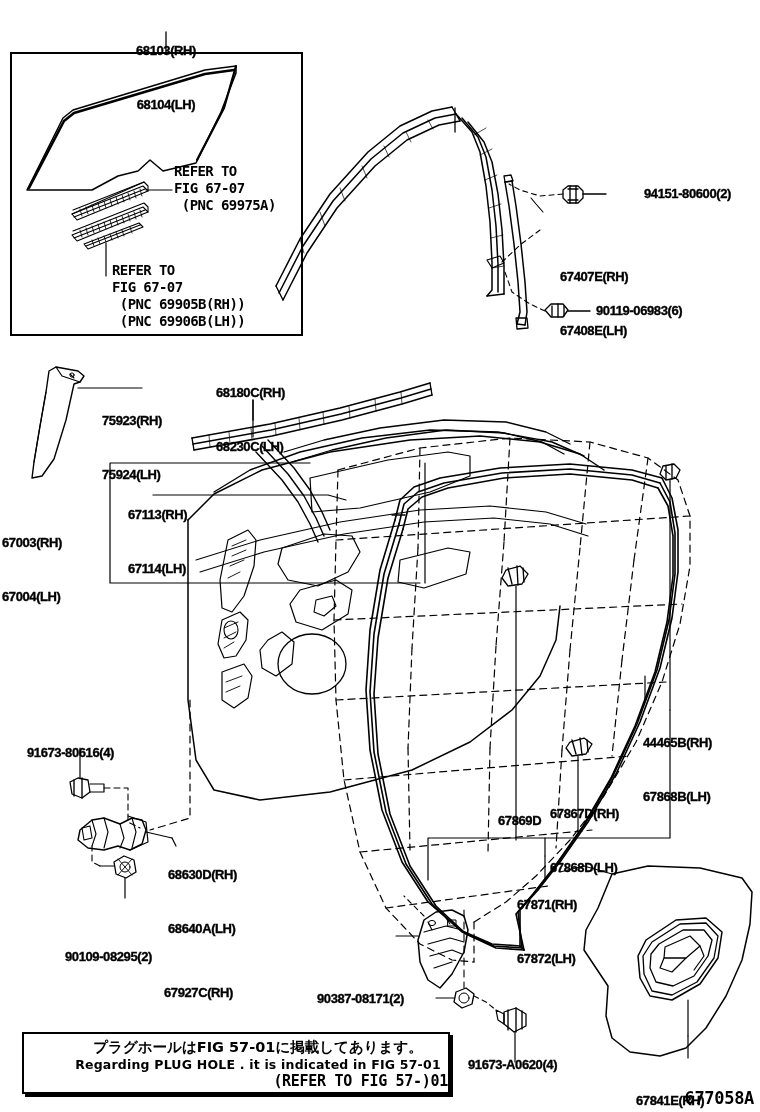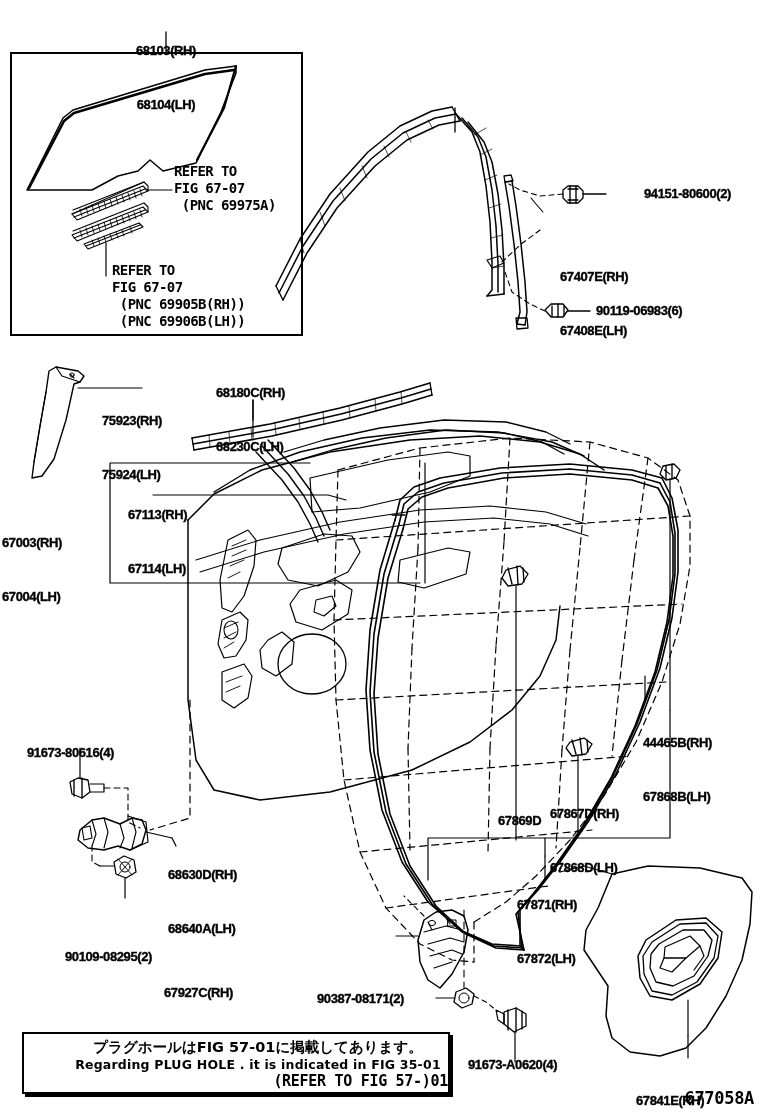--- a/index.html
+++ b/index.html
@@ -439,19 +439,19 @@
 
   <div class="lbl" style="left:468px;top:1056px;">91673-A0620(4)</div>
 
   <div class="lbl" style="left:636px;top:1056px;">
     <div>67841E(RH)</div>
     
   </div>
 
   <div class="notebox" style="left:22px;top:1032px;width:428px;height:62px;padding-top:4px;padding-left:44px;">
     <div class="note-jp">プラグホールはFIG 57-01に掲載してあります。</div>
-    <div class="note-en">Regarding  PLUG  HOLE . it is indicated in FIG  35-01</div>
+    <div class="note-en">Regarding  PLUG  HOLE . it is indicated in FIG  57-01</div>
     <div class="note-ref">(REFER TO FIG 57-)01</div>
   </div>
 
   <div class="figcode">677058A</div>
 
 </div>
 
 </body></html>

